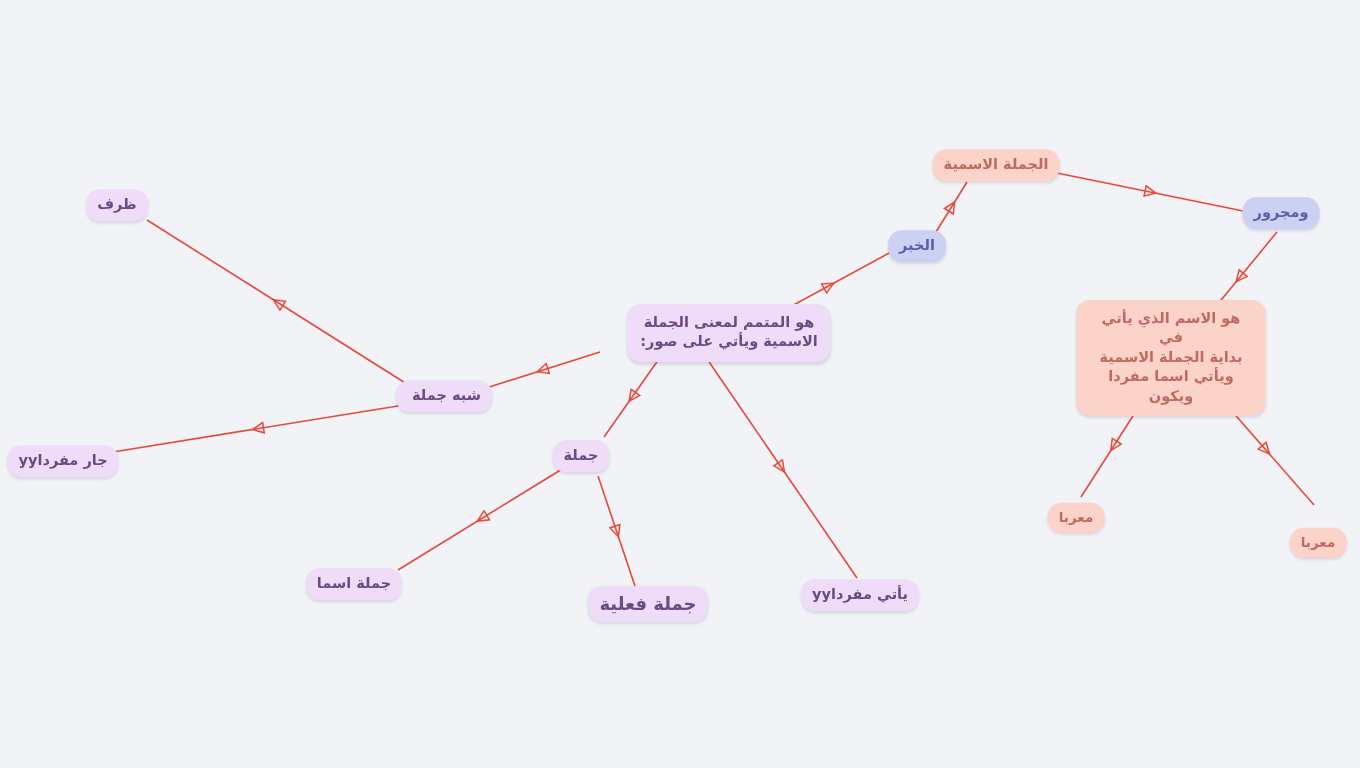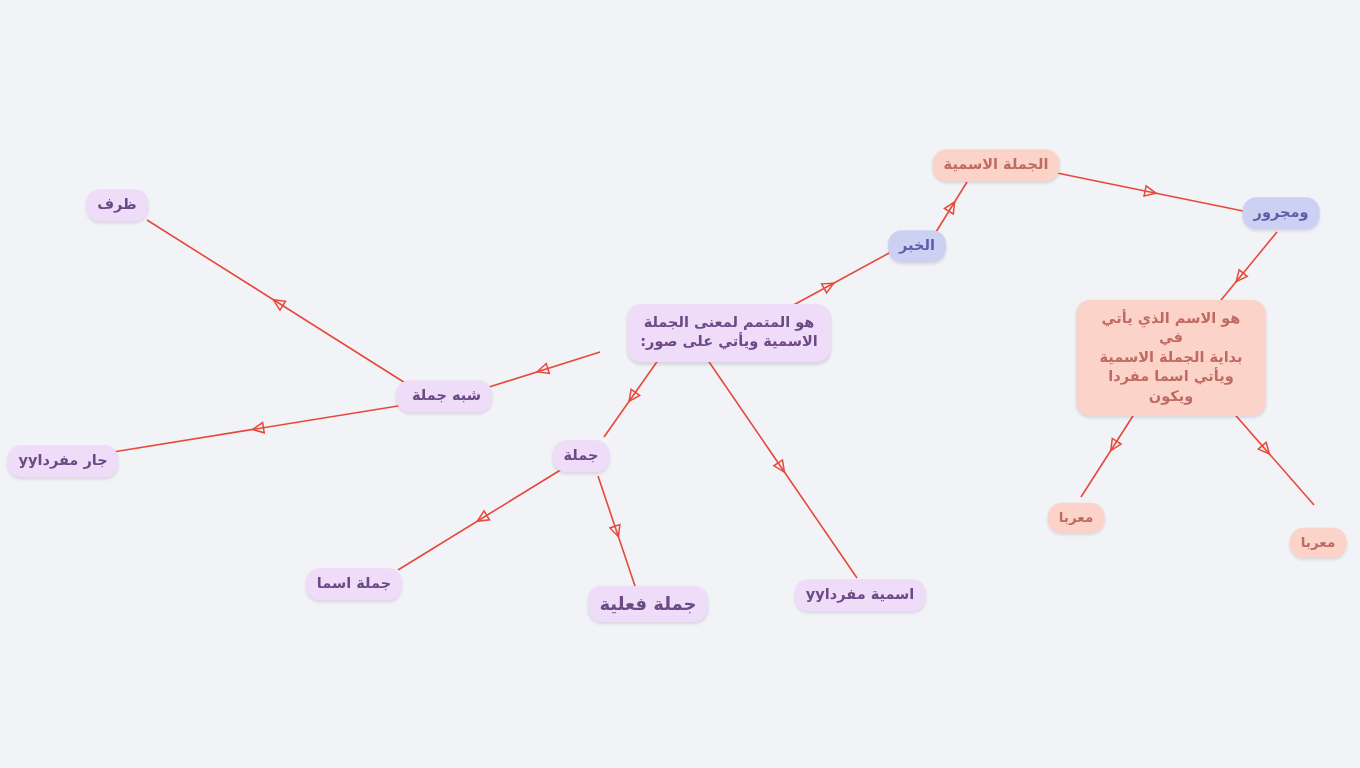--- a/index.html
+++ b/index.html
@@ -123,17 +123,17 @@
 الاسمية ويأتي على صور:</span></div>
       <div class="node salmon multiline" style="left: 1171px; top: 358px; font-size: 14.5px;"><span>هو الاسم الذي يأتي في
 بداية الجملة الاسمية
 ويأتي اسما مفردا ويكون</span></div>
       <div class="node purple" style="left: 444px; top: 396px; font-size: 14.5px; padding-left: 16px;"><span>شبه جملة</span></div>
       <div class="node purple" style="left: 117px; top: 205px; font-size: 14.5px; text-align: center;"><span>ظرف</span></div>
       <div class="node purple" style="left: 63px; top: 461px; font-size: 14.5px;"><span>جار مفرداyy</span></div>
       <div class="node purple" style="left: 581px; top: 456px; font-size: 14.5px;"><span>جملة</span></div>
       <div class="node purple" style="left: 354px; top: 584px; font-size: 14.5px;"><span>جملة اسما</span></div>
       <div class="node purple" style="left: 648px; top: 604px; font-size: 18px;"><span>جملة فعلية</span></div>
-      <div class="node purple" style="left: 860px; top: 595px; font-size: 14.5px;"><span>اسمية مفرداyy</span></div>
+      <div class="node purple" style="left: 860px; top: 595px; font-size: 14.5px;"><span>يأتي مفرداyy</span></div>
       <div class="node salmon" style="left: 1076px; top: 518px; font-size: 13.5px;"><span>معربا</span></div>
       <div class="node salmon" style="left: 1318px; top: 527px; font-size: 13.5px; margin-top: 16px;"><span>معربا</span></div>
     </div>
 </div>
 
 </body></html>

